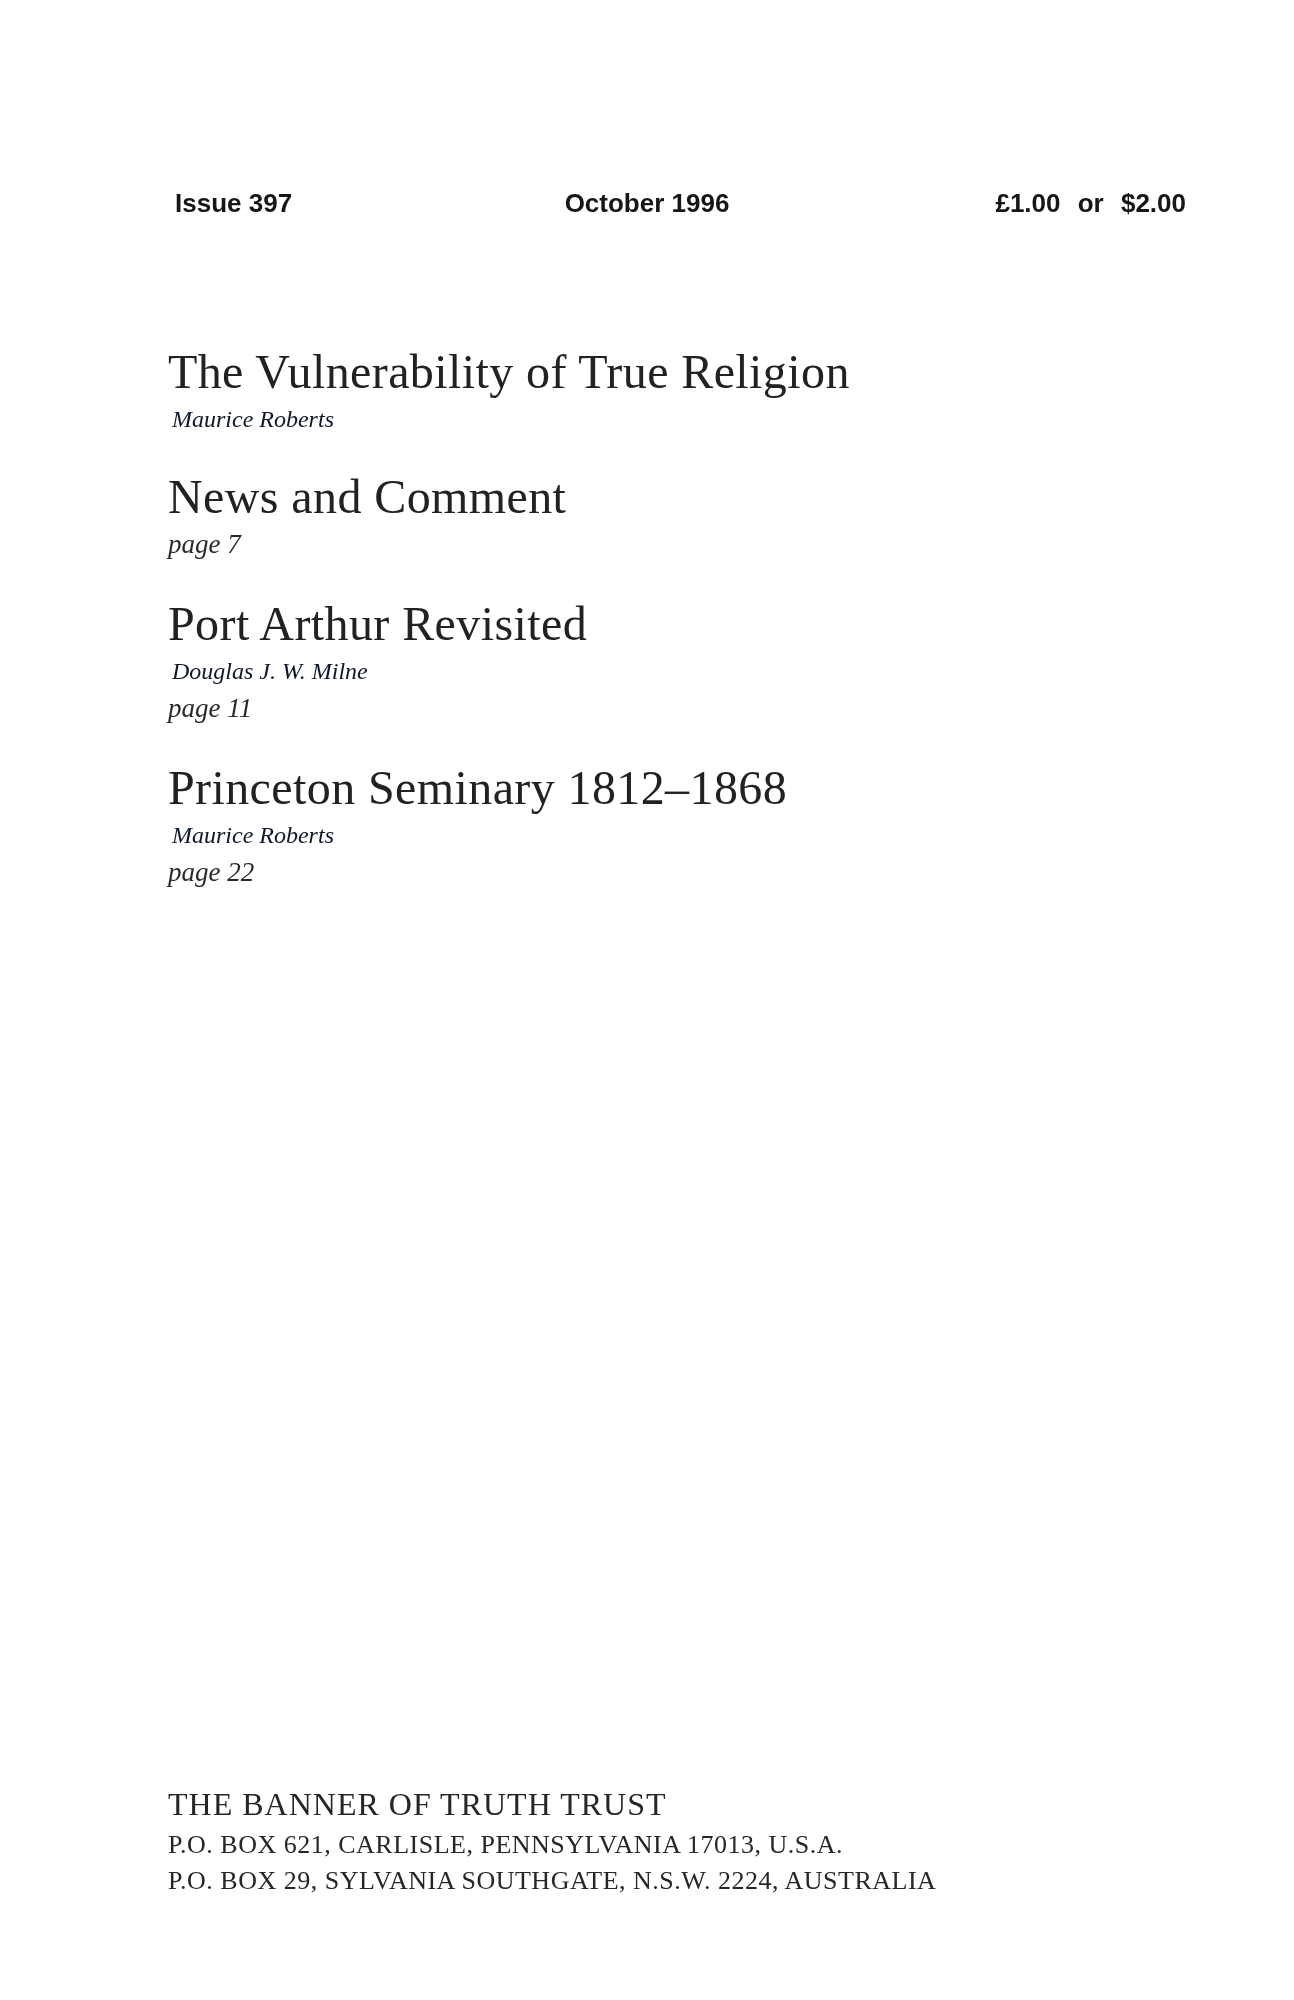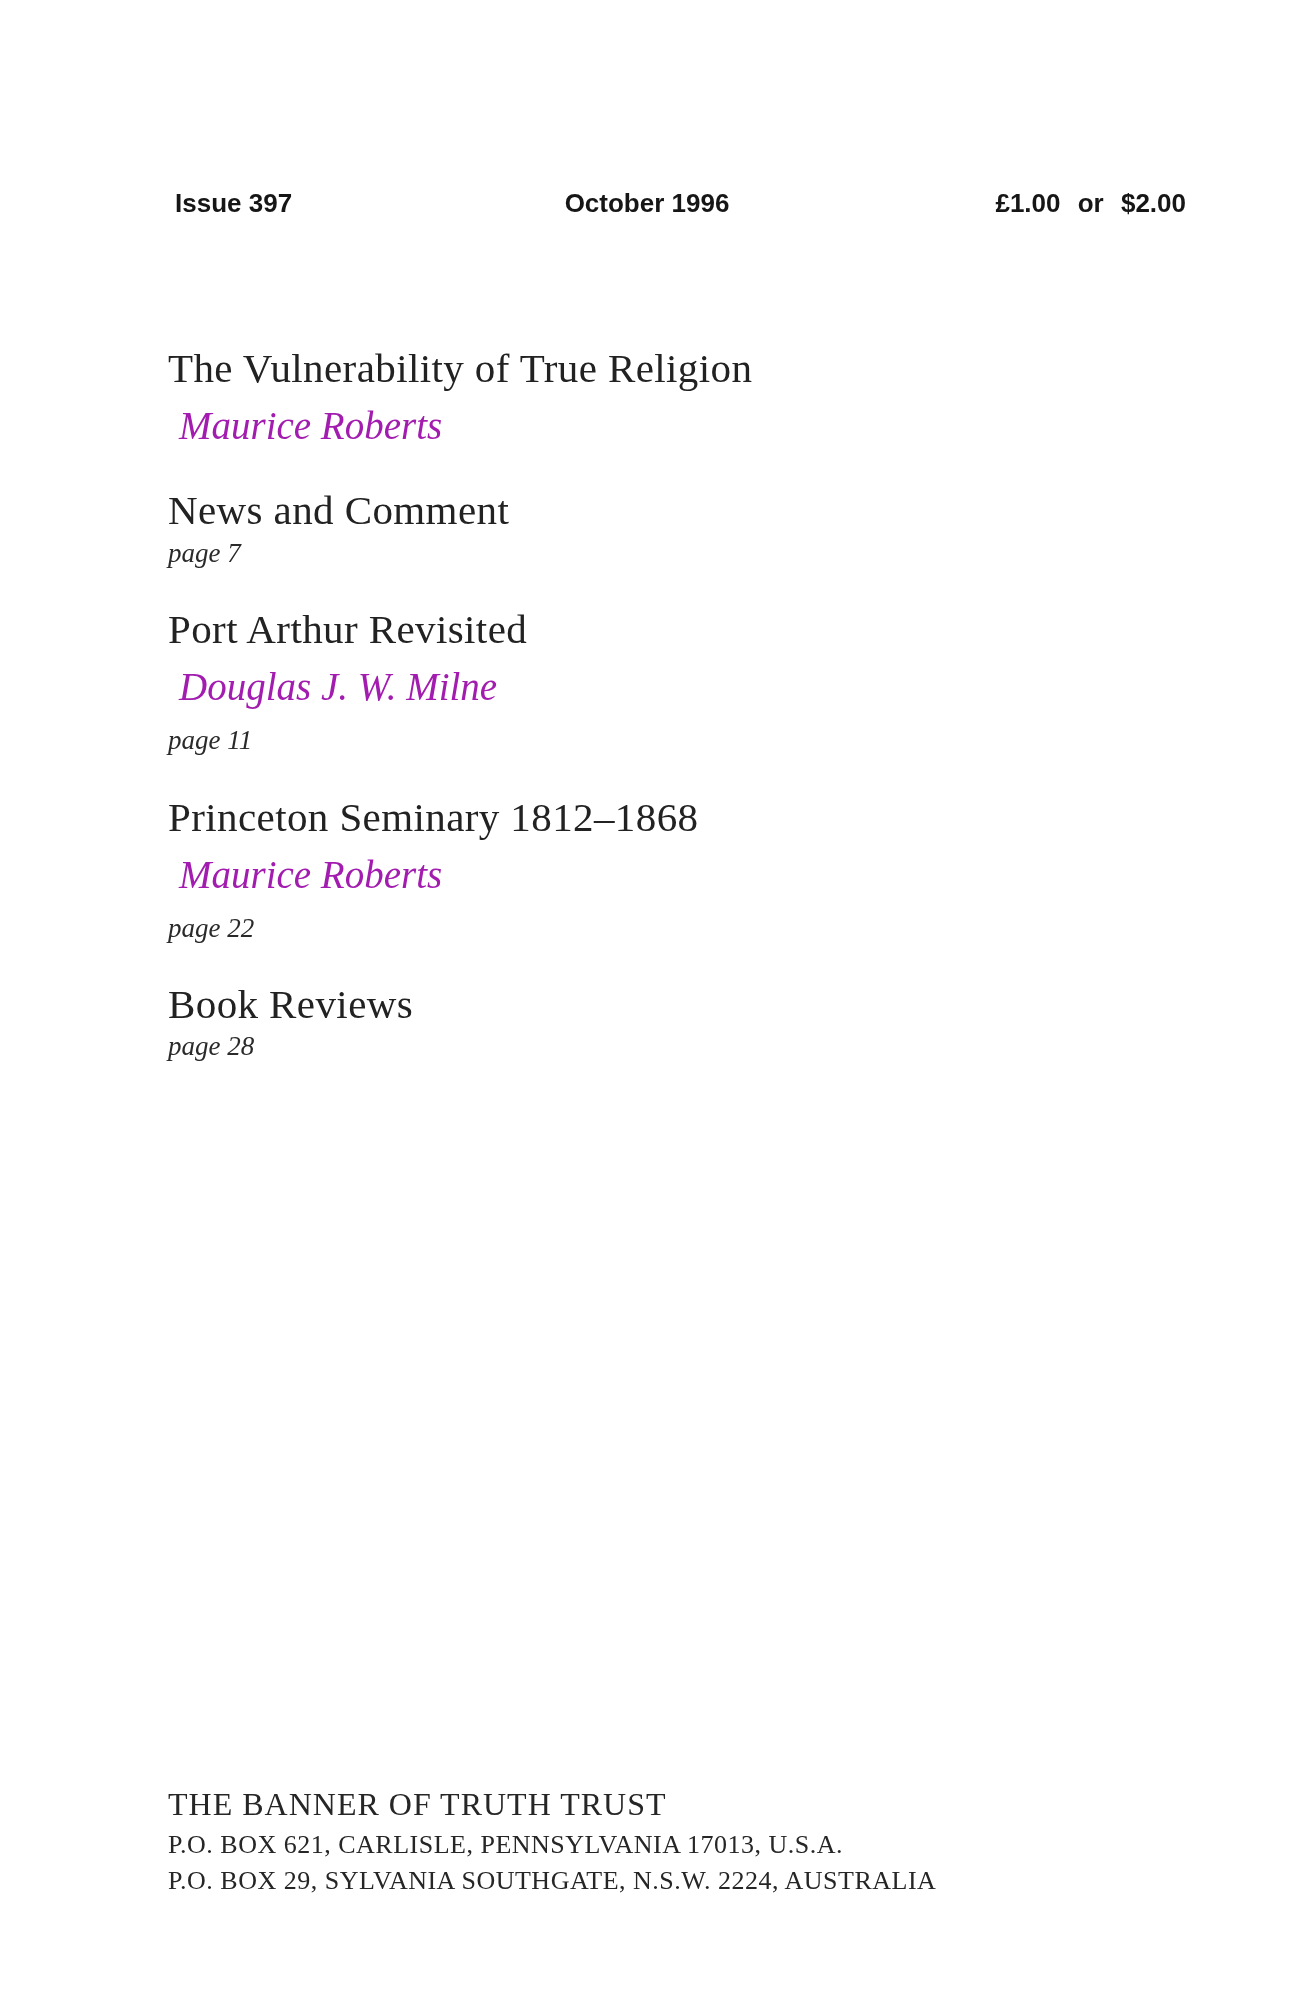--- a/index.html
+++ b/index.html
@@ -38,31 +38,31 @@
   .toc {
     position: absolute;
     left: 168px;
     top: 344px;
     width: 1030px;
   }
   .article { margin: 0 0 36px 0; }
   .article .title {
     margin: 0;
     font-weight: normal;
-    font-size: 41px;
+    font-size: 48px;
     line-height: 1.18;
     letter-spacing: 0.4px;
     color: #222222;
   }
   .article .author {
-    margin: 11px;
-    font-size: 39px;
+    margin: 4px;
+    font-size: 24px;
     font-style: italic;
     line-height: 1.2;
-    color: #a21caf;
+    color: #0f172a;
   }
   .article .pageref {
     margin: 0;
     padding-top: 2px;
     font-size: 27px;
     font-style: italic;
     line-height: 1.2;
     color: #2a2a2a;
   }
 
@@ -114,24 +114,20 @@
       <p class="pageref">page 11</p>
     </section>
 
 
     <section class="article">
       <h2 class="title">Princeton Seminary 1812–1868</h2>
       <p class="author">Maurice Roberts</p>
       <p class="pageref">page 22</p>
     </section>
 
-    <section class="article">
-      <h2 class="title">Book Reviews</h2>
-      <p class="pageref">page 28</p>
-    </section>
 
   </main>
 
   <footer class="publisher">
     <p class="pub-name">THE BANNER OF TRUTH TRUST</p>
     <p class="pub-line">P.O. BOX 621, CARLISLE, PENNSYLVANIA 17013, U.S.A.</p>
     <p class="pub-line">P.O. BOX 29, SYLVANIA SOUTHGATE, N.S.W. 2224, AUSTRALIA</p>
   </footer>
 
 </div>

